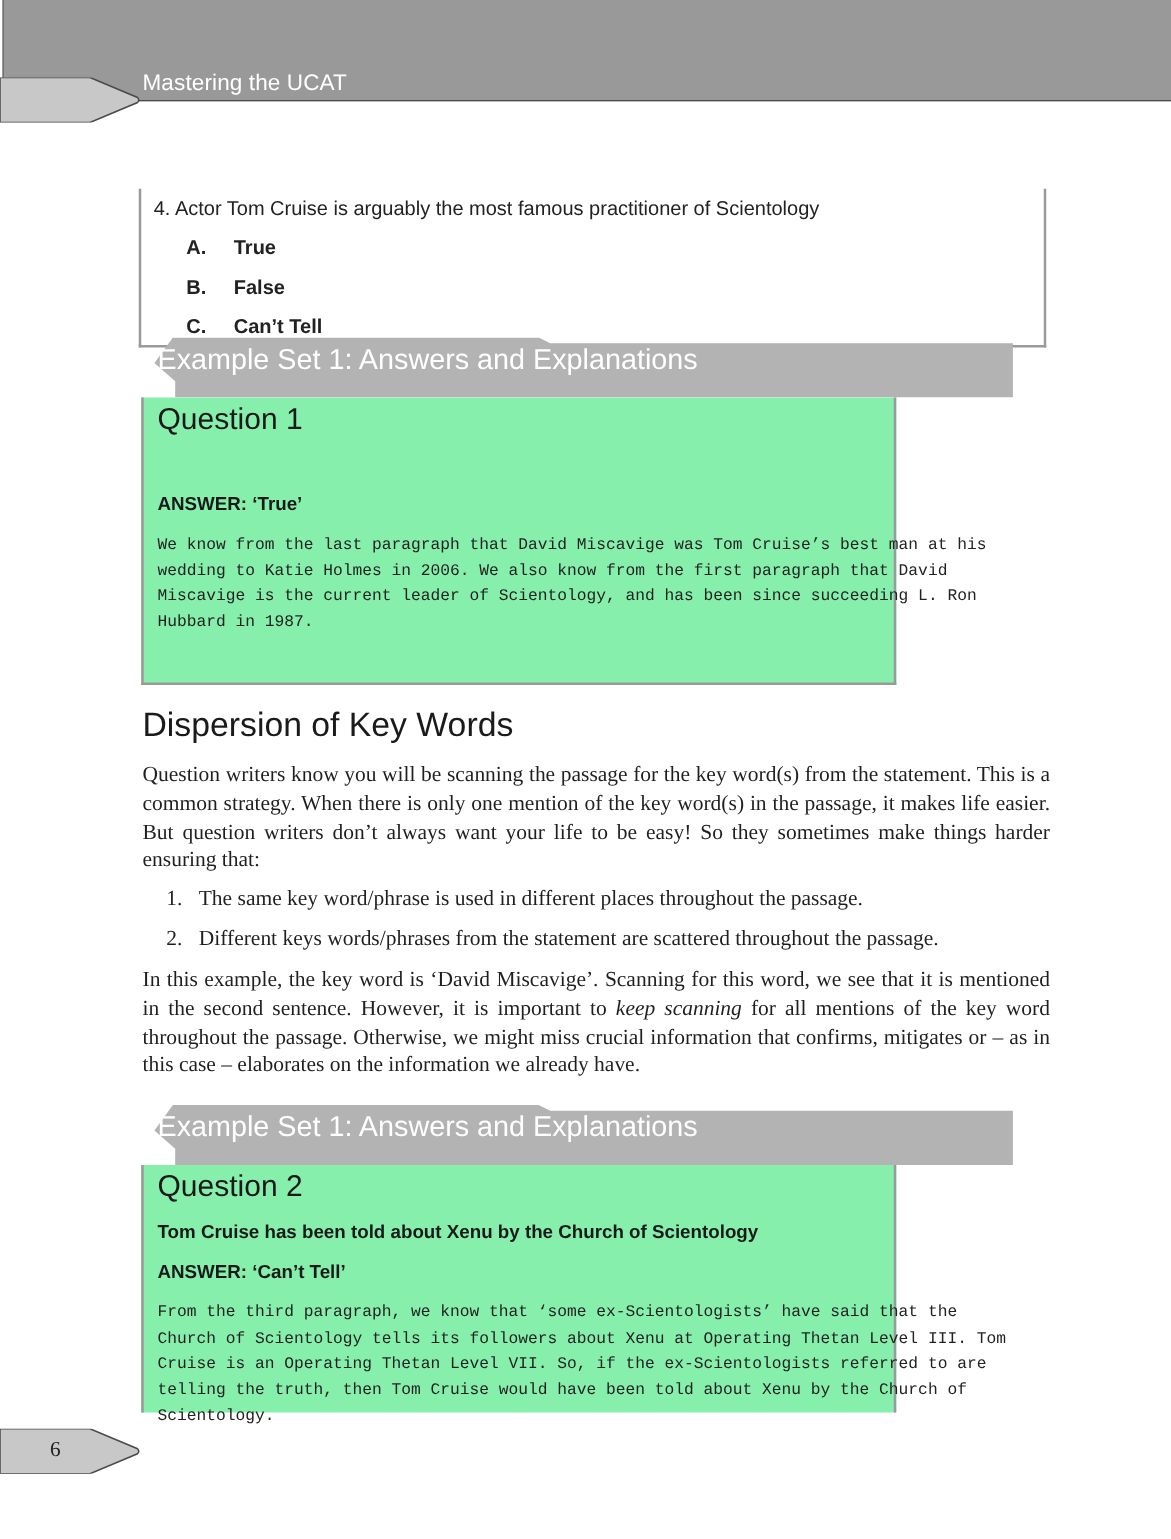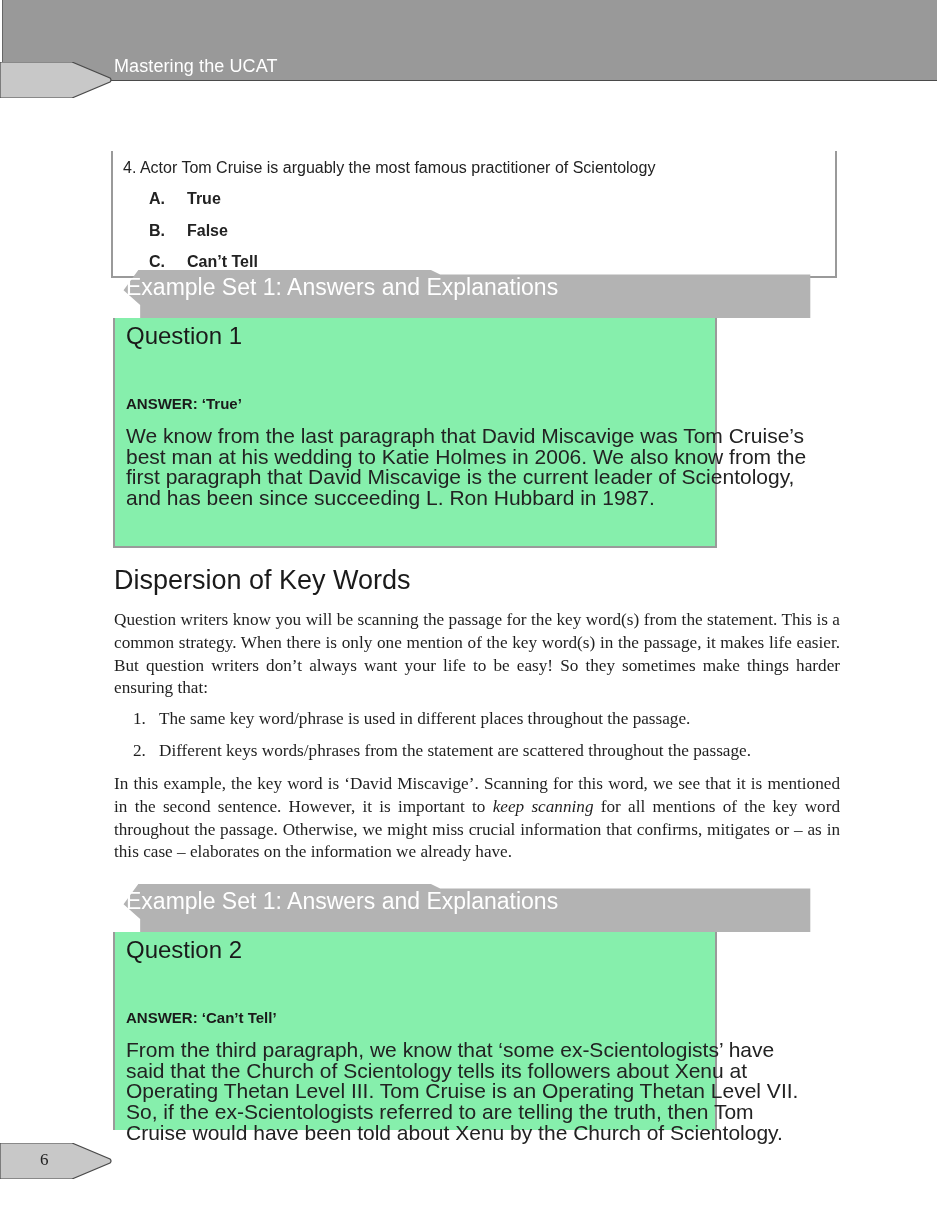--- a/index.html
+++ b/index.html
@@ -42,21 +42,21 @@
     }
     .ans-body {
       position: absolute; left: 20px; top: 48px; width: 604px;
       background: #86efac; border-left: 2px solid #9a9a9a; border-right: 2px solid #9a9a9a;
       box-sizing: border-box;
     }
     .ans-body.closed { border-bottom: 2px solid #9a9a9a; }
     .q-heading { position: absolute; left: 11px; font-size: 24px; color: #1a1a1a; }
     .q-statement { position: absolute; left: 11px; font-size: 15px; font-weight: bold; color: #1a1a1a; white-space: nowrap; }
     .q-answer { position: absolute; left: 11px; font-size: 15px; font-weight: bold; color: #1a1a1a; text-align: right; }
-    .q-expl { position: absolute; left: 11px; width: 690px; font-size: 21px; line-height: 20.7px; color: #222; }
+    .q-expl { position: absolute; left: 11px; width: 690px; font-size: 13px; line-height: 20.7px; color: #222; font-family: Liberation Mono, monospace; }
     .q-note { position: absolute; left: 11px; font-size: 15px; color: #222; }
 
     
     .section-heading {
       position: absolute; left: 114px; top: 565px; font-size: 27px; color: #1a1a1a;
     }
     .body-text {
       position: absolute; left: 114px; width: 726px; font-size: 17.2px; line-height: 22.8px; color: #1f1f1f;
       text-align: justify;
     }
@@ -116,20 +116,21 @@
   <span>In this example, the key word is ‘David Miscavige’. Scanning for this word, we see that it is mentioned in the second sentence. However, it is important to </span><em>keep scanning</em><span> for all mentions of the key word throughout the passage. Otherwise, we might miss crucial information that confirms, mitigates or – as in this case – elaborates on the information we already have.</span>
 </div>
 
 <div class="ans-block sans" style="top:884px; height:250px;">
   <svg class="ans-banner" viewBox="0 0 746 52" width="746" height="52">
     <path d="M18,0 L335,0 L345,5 L746,5 L746,52 L20,52 L20,38 L2,22 Z" fill="#b3b3b3"></path>
   </svg>
   <div class="ans-banner-title">Example Set 1: Answers and Explanations</div>
   <div class="ans-body" style="height:198px;">
     <div class="q-heading" style="top:4px">Question 2</div>
+    <div class="q-statement" style="top:45px">Tom Cruise has been told about Xenu by the Church of Scientology</div>
     <div class="q-answer" style="top:77px">ANSWER: ‘Can’t Tell’</div>
     <div class="q-expl" style="top:108px">From the third paragraph, we know that ‘some ex-Scientologists’ have said that the Church of Scientology tells its followers about Xenu at Operating Thetan Level III. Tom Cruise is an Operating Thetan Level VII. So, if the ex-Scientologists referred to are telling the truth, then Tom Cruise would have been told about Xenu by the Church of Scientology.</div>
   </div>
 </div>
 
 <svg class="footer-tab" viewBox="0 0 112 36" width="112" height="36">
   <path d="M0,0 L72,0 L110,16 Q112,18 110,20 L72,36 L0,36 Z" fill="#c8c8c8" stroke="#4a4a4a" stroke-width="1.2"></path>
 </svg>
 <div class="page-num serif">6</div>
 

